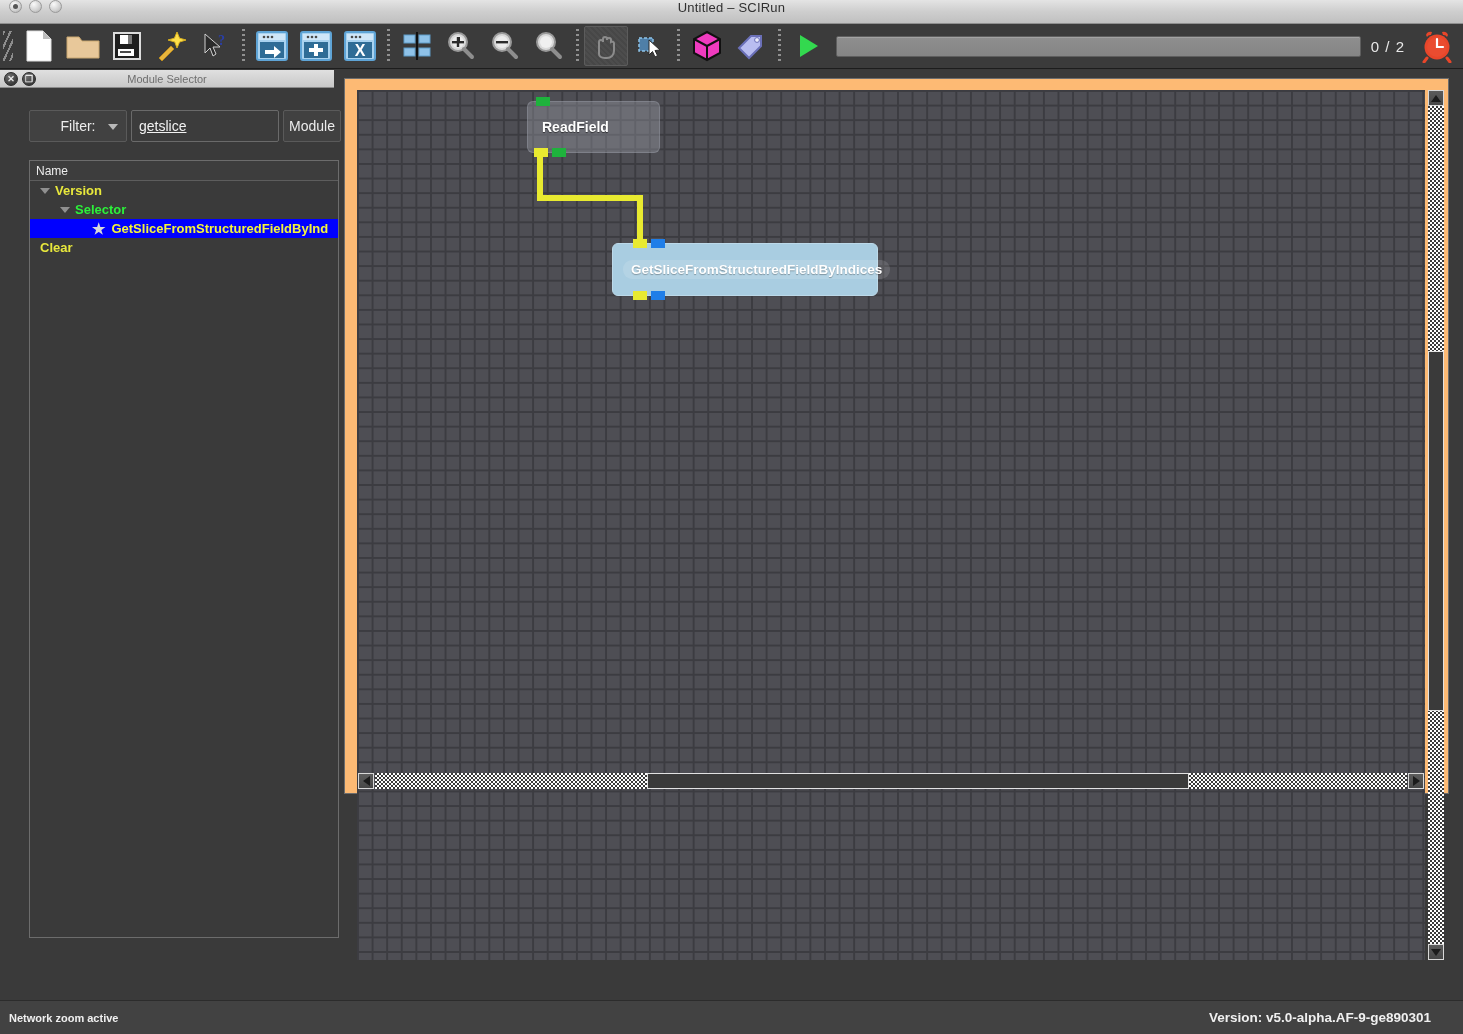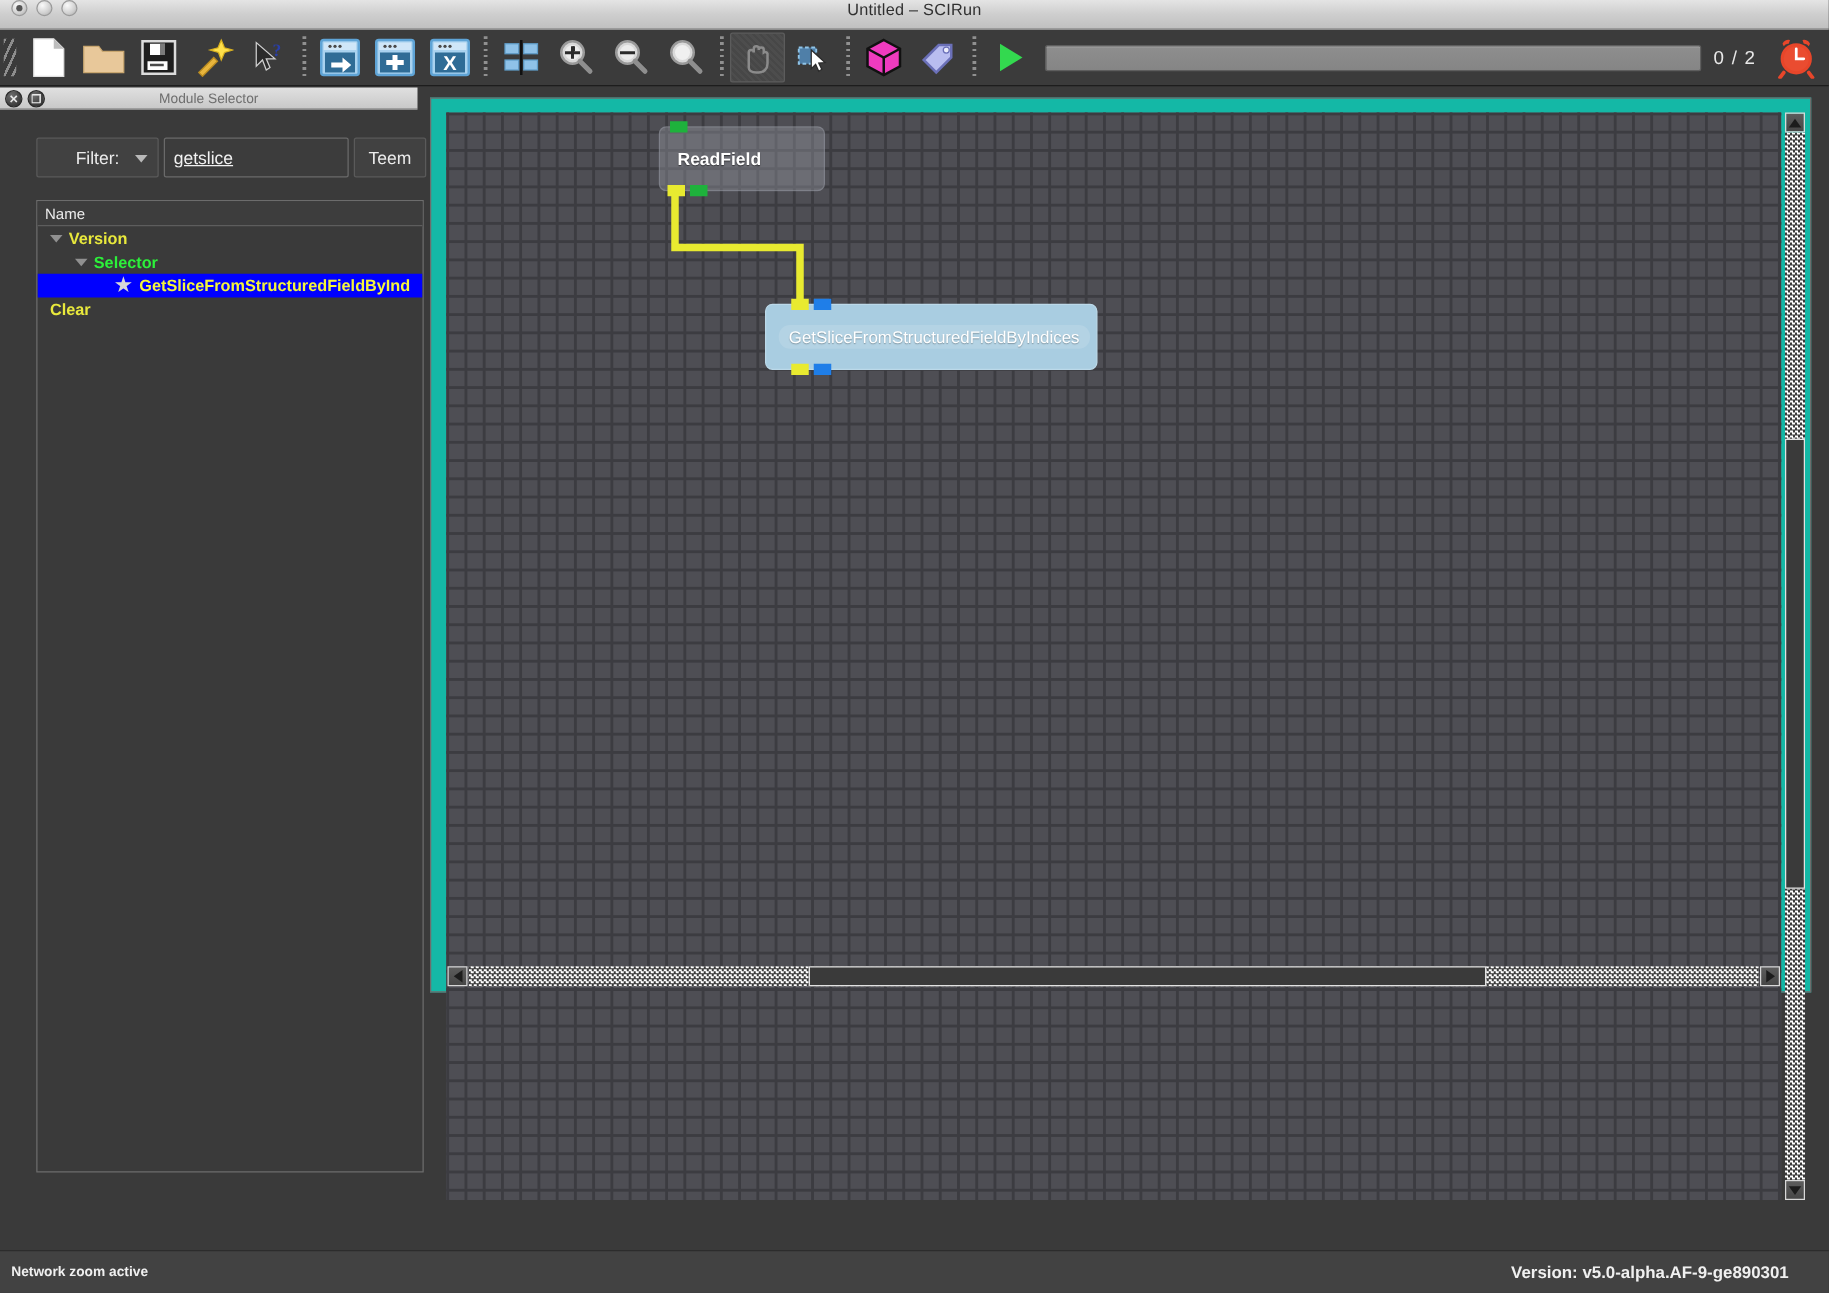--- a/index.html
+++ b/index.html
@@ -166,21 +166,21 @@
     background-size: 4px 4px;
   }
   .sb-thumb {
     position: absolute; top: 0; height: 16px;
     background: #3a3a3a; border: 1px solid #e2e2e2;
   }
 
   
   #netarea {
     position: absolute; left: 344px; top: 78px; width: 1105px; height: 716px;
-    background: #14b8a6; border: 1px solid #6d6d6d;
+    background: #fdba74; border: 1px solid #6d6d6d;
   }
   #grid {
     position: absolute; left: 12px; top: 11px; width: 1068px; height: 870px;
     background-color: #4e4e54;
     background-image:
       linear-gradient(to right, #3c3c41 2px, transparent 2px),
       linear-gradient(to bottom, #3c3c41 2px, transparent 2px);
     background-size: 14.6px 14.6px;
     overflow: hidden;
   }
@@ -197,21 +197,21 @@
   }
   #mod-readfield .mtitle {
     color: #ffffff; font-size: 14px; font-weight: bold;
     margin-left: 14px; text-shadow: 0 1px 1px rgba(0,0,0,.55);
   }
   #mod-getslice {
     left: 255px; top: 153px; width: 266px; height: 53px;
     background: #a9cde1; border: 1px solid #bcd9e9;
   }
   #mod-getslice .mtitle {
-    color: #ffffff; font-size: 13.5px; font-weight: normal;
+    color: #ffffff; font-size: 13.5px; font-weight: bold;
     margin-left: 10px; text-shadow: 0 1px 1px rgba(0,0,0,.3);
     background: rgba(255,255,255,0.13); border-radius: 9px;
     padding: 2px 8px;
   }
   .port { position: absolute; width: 14px; height: 9px; }
   .port.green  { background: #1eb23c; }
   .port.yellow { background: #e8ea30; }
   .port.blue   { background: #1f7ee8; }
 
   
@@ -431,21 +431,21 @@
     <div id="modsel-title">Module Selector</div>
   </div>
 
   <div id="modsel-body">
     <div id="filter-row">
       <div id="filter-combo">
         <span>Filter:</span>
         <span class="caret"></span>
       </div>
       <input id="filter-input" type="text" value="getslice" style="">
-      <button id="clear-btn">Teem</button>
+      <button id="clear-btn">Module</button>
     </div>
 
     <div id="tree-wrap">
       <div id="tree-header">Name</div>
       <div id="tree-list">
           <div class="trow lvl0">
             <span class="twist"></span>
             <span>Version</span>
           </div>
           <div class="trow lvl1">

